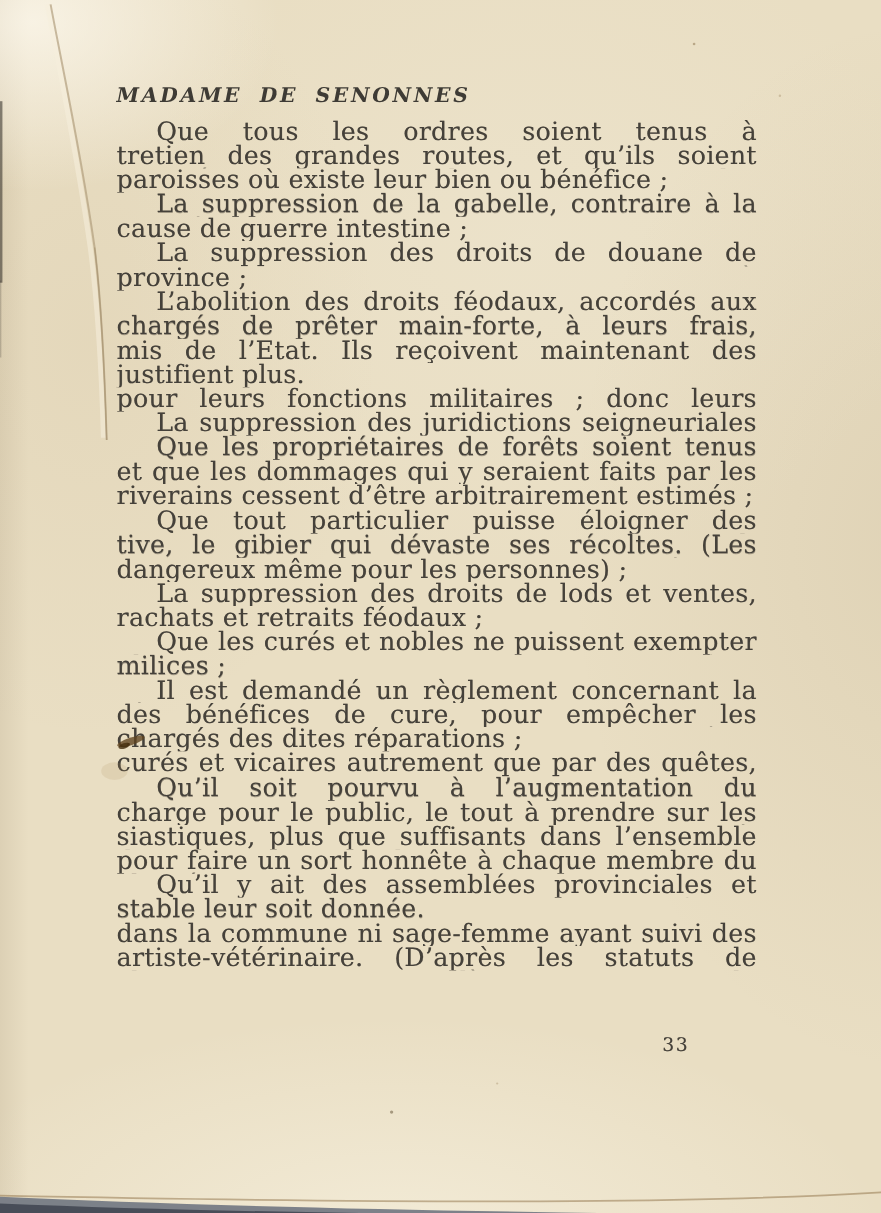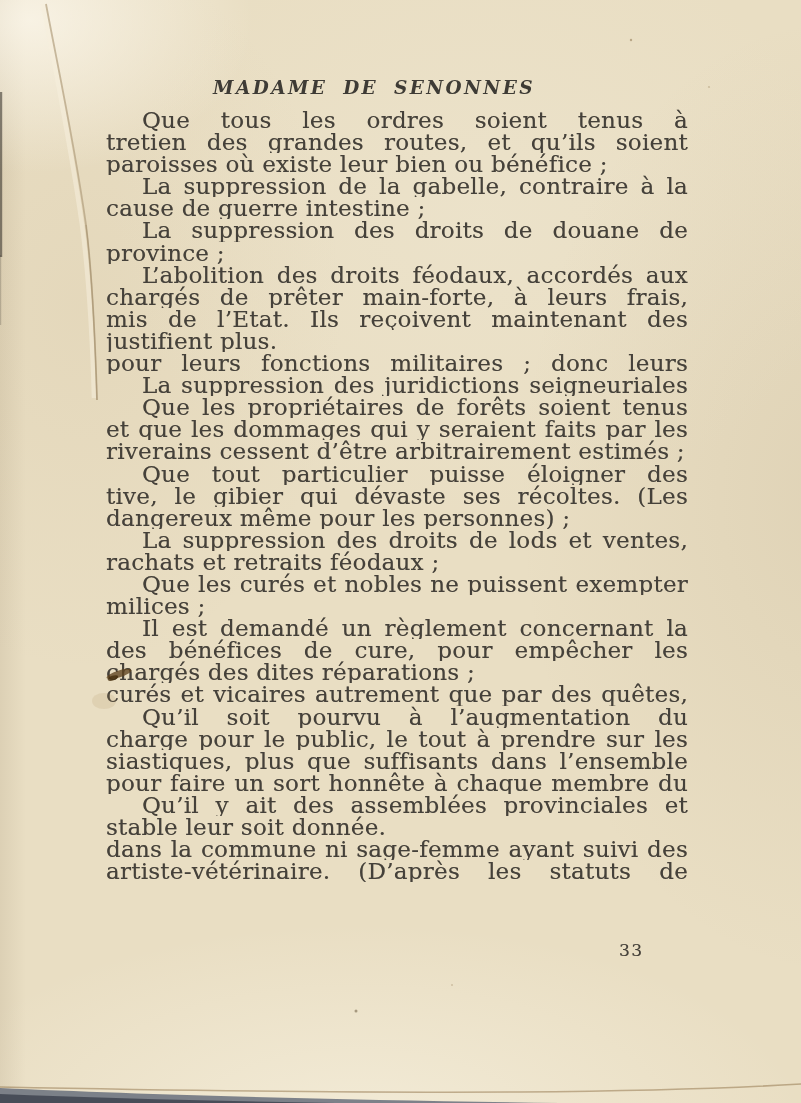--- a/index.html
+++ b/index.html
@@ -24,21 +24,21 @@
       radial-gradient(ellipse 500px 400px at 60% 20%, rgba(240,233,214,0.35), rgba(240,233,214,0) 75%),
       #e9dec3;
   }
   .running-head {
     position: absolute;
     top: 77px;
     left: 106px;
     width: 582px;
     box-sizing: border-box;
     padding-right: 46px;
-    text-align: center;
+    text-align: left;
     font-style: italic;
     font-weight: 700;
     font-size: 18.5px;
     letter-spacing: 2.4px;
     word-spacing: 7px;
     color: #3e3b35;
   }
   .body-text {
     position: absolute;
     top: 109px;
@@ -59,21 +59,20 @@
   .line.indent { text-indent: 36px; }
   .line.para-end { text-align-last: left; }
   .page-number {
     position: absolute;
     left: 602px;
     top: 940px;
     font-size: 17px;
     letter-spacing: 1.5px;
     color: #45413a;
     text-shadow: 0.2px 0.2px 0.35px rgba(70,64,56,0.45);
-    margin-left: 17px;
   }
   .overlay {
     position: absolute;
     top: 0; left: 0;
     pointer-events: none;
   }
 </style>
 </head>
 <body>
 

